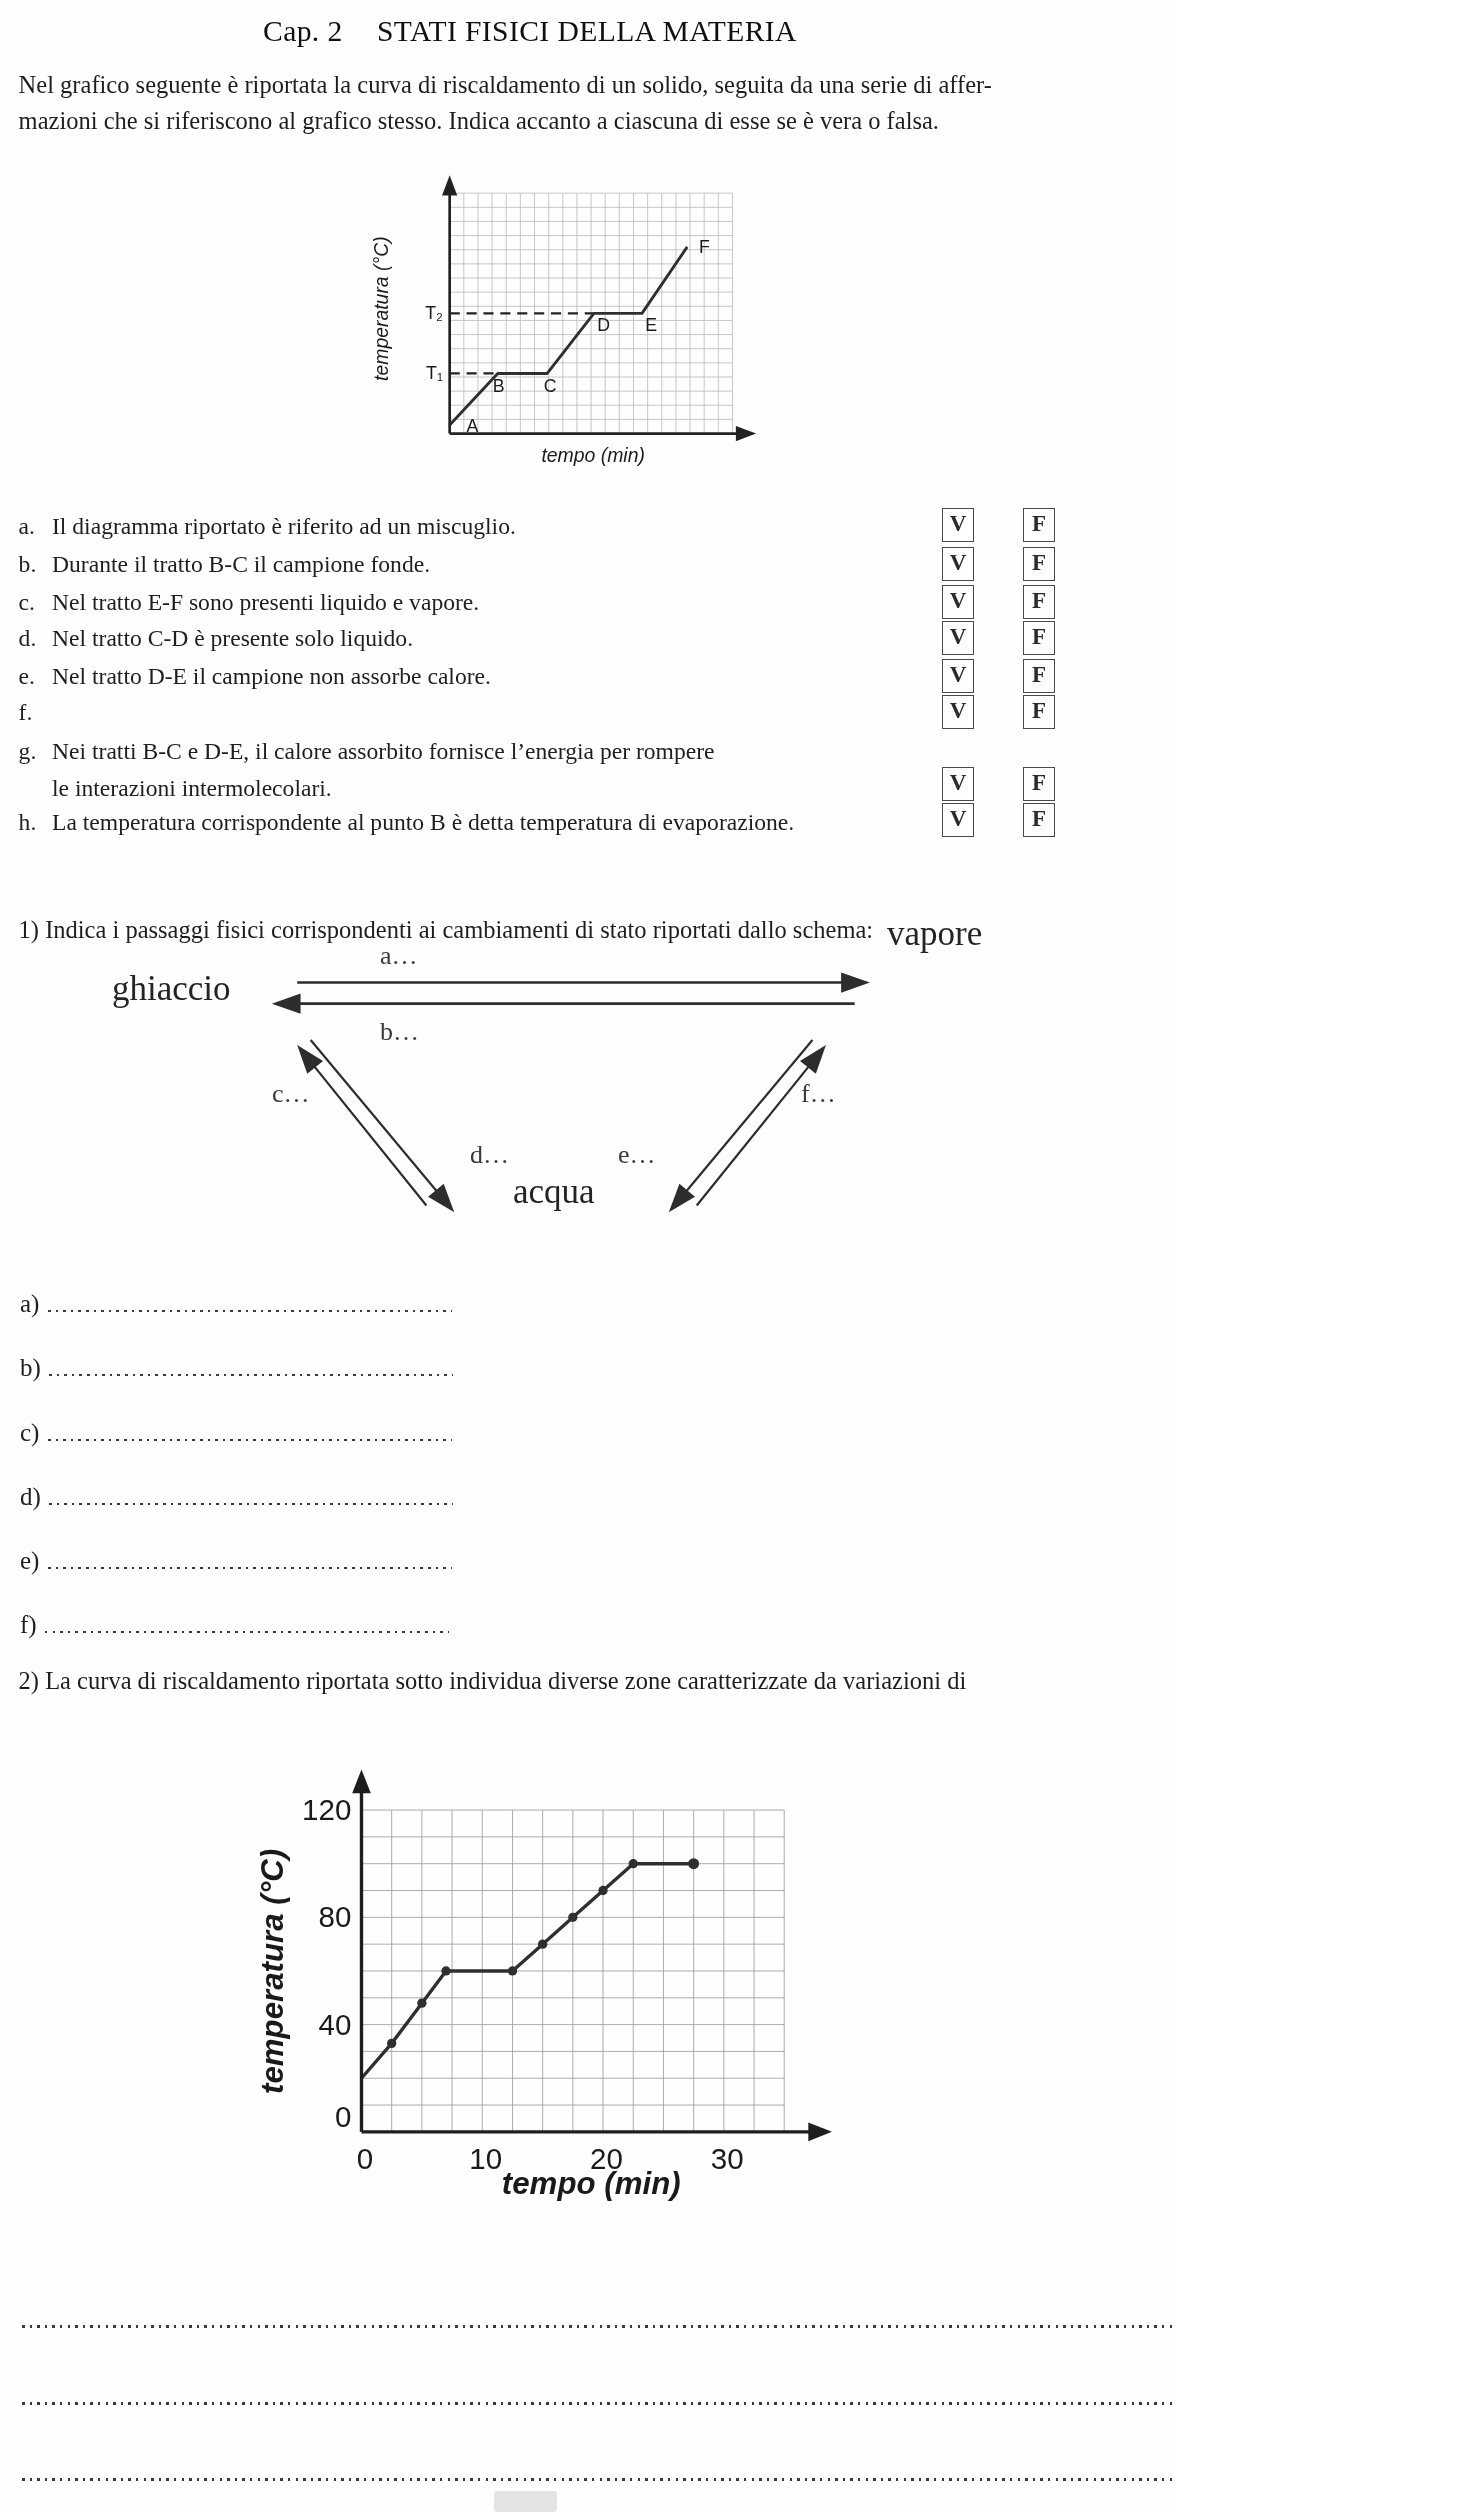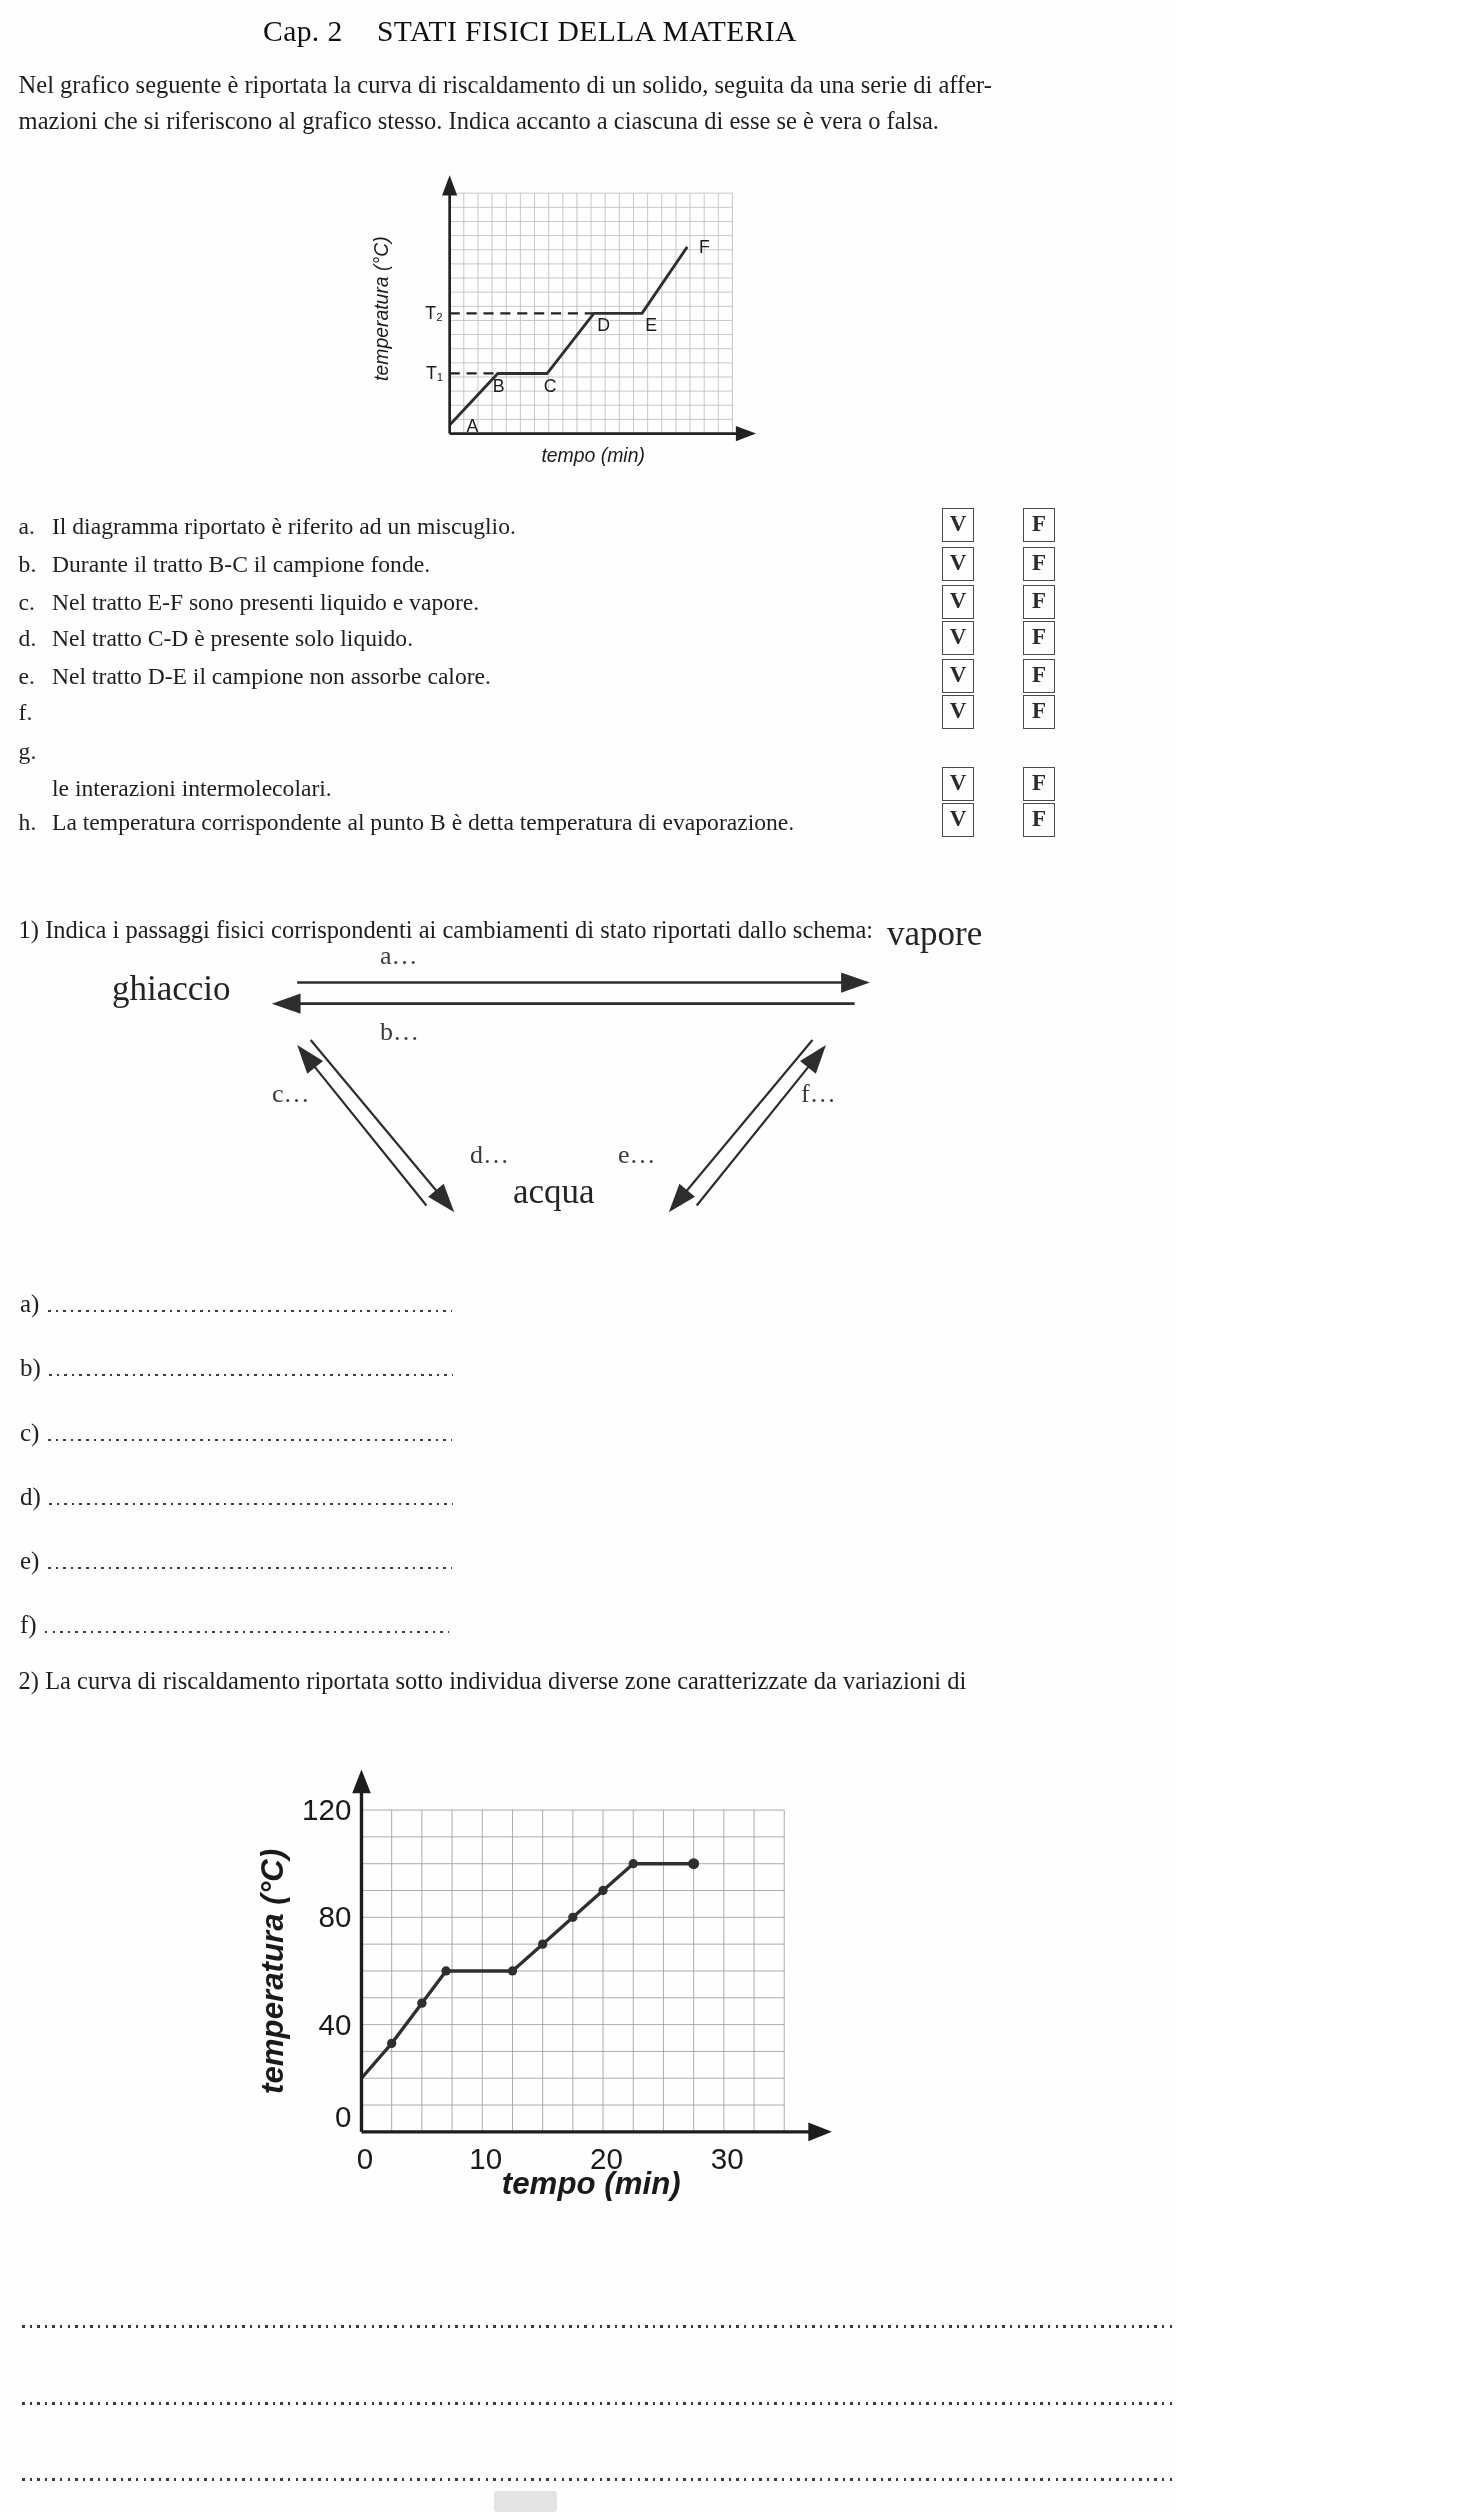--- a/index.html
+++ b/index.html
@@ -131,20 +131,21 @@
   <div class="abs stmt-letter" style="left:18.6px;top:663px;">e.</div>
   <div class="abs stmt" style="left:52px;top:663px;">Nel tratto D-E il campione non assorbe calore.</div>
   <div class="vf-box" style="left:942px;top:659px;">V</div>
   <div class="vf-box" style="left:1023px;top:659px;">F</div>
 
   <div class="abs stmt-letter" style="left:18.6px;top:699px;">f.</div>
   <div class="vf-box" style="left:942px;top:695px;">V</div>
   <div class="vf-box" style="left:1023px;top:695px;">F</div>
 
   <div class="abs stmt-letter" style="left:18.6px;top:738px;">g.</div>
+  <div class="abs stmt" style="left:52px;top:738px;">Nei tratti B-C e D-E, il calore assorbito fornisce l’energia per rompere</div>
   <div class="abs stmt" style="left:52px;top:775px;">le interazioni intermolecolari.</div>
   <div class="vf-box" style="left:942px;top:767px;">V</div>
   <div class="vf-box" style="left:1023px;top:767px;">F</div>
 
   <div class="abs stmt-letter" style="left:18.6px;top:809px;">h.</div>
   <div class="abs stmt" style="left:52px;top:809px;">La temperatura corrispondente al punto B è detta temperatura di evaporazione.</div>
   <div class="vf-box" style="left:942px;top:803px;">V</div>
   <div class="vf-box" style="left:1023px;top:803px;">F</div>
 
   <div class="abs body-text" style="left:18.6px;top:885px;margin-top:31px;">1) Indica i passaggi fisici corrispondenti ai cambiamenti di stato riportati dallo schema:</div>

